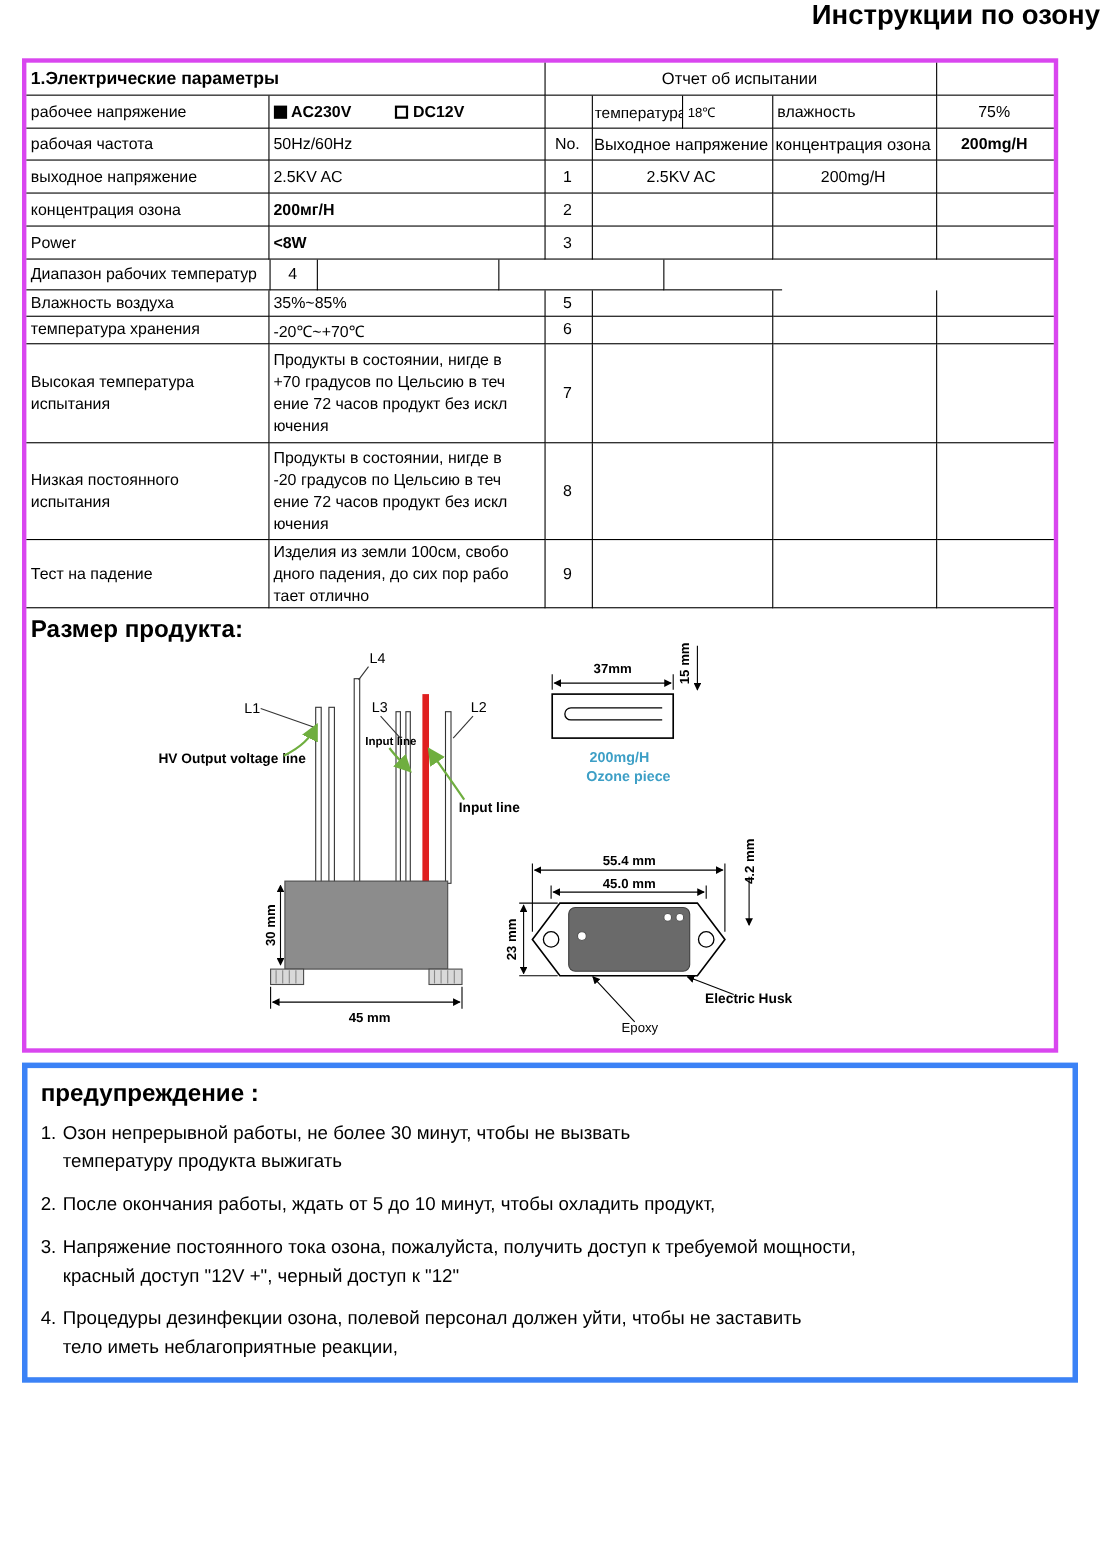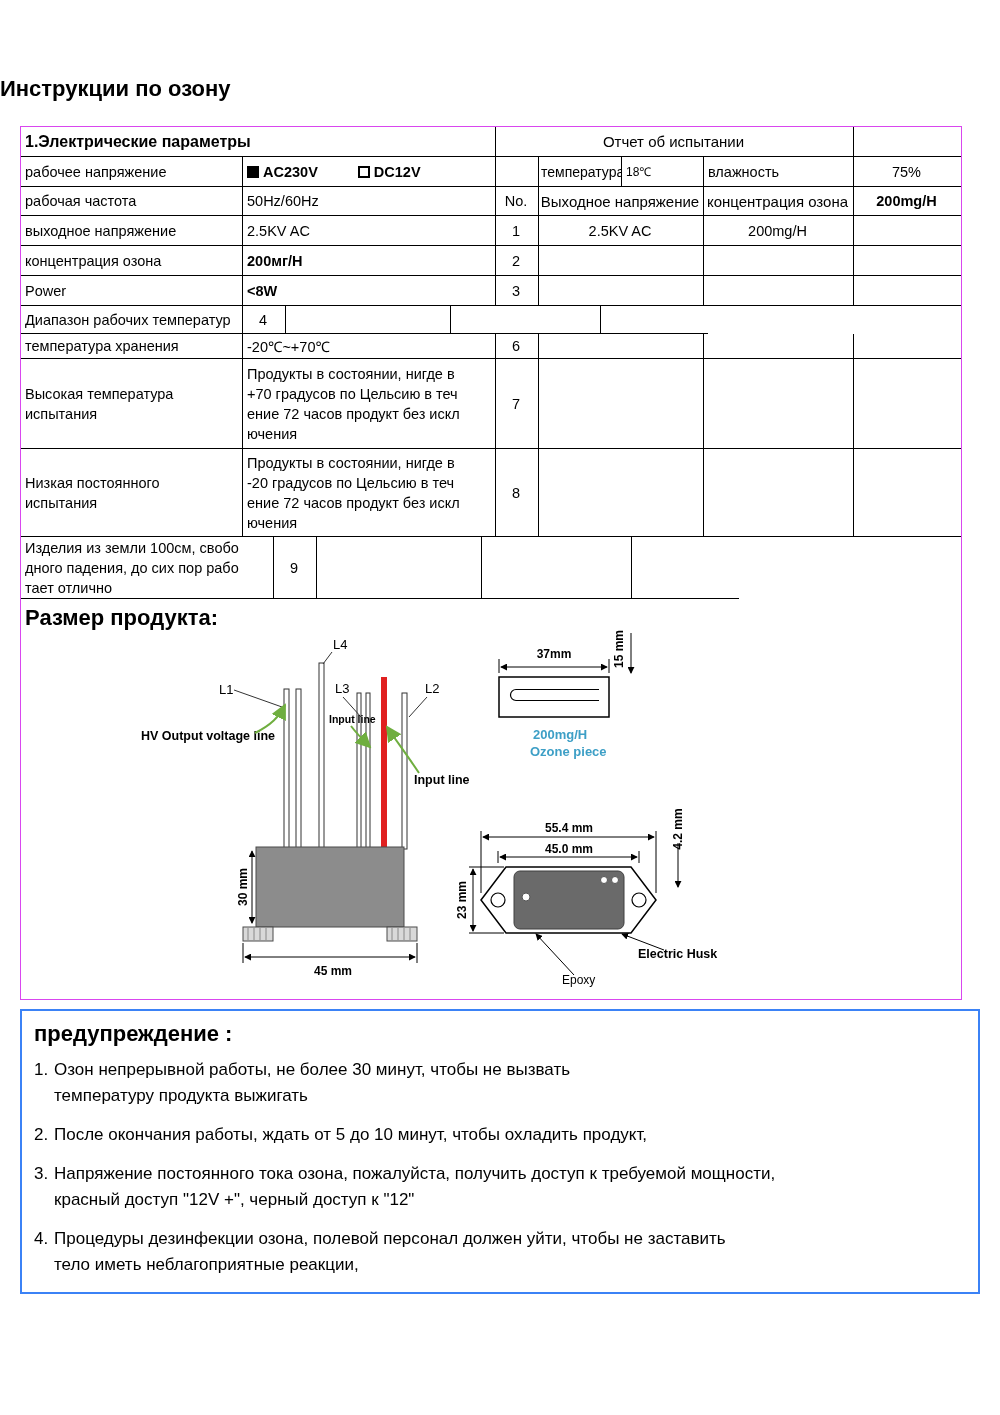--- a/index.html
+++ b/index.html
@@ -2,26 +2,26 @@
 <html><head>
 <meta charset="utf-8">
 <style>
   * { margin:0; padding:0; box-sizing:border-box; }
   body {
     width:1000px; height:1415px; overflow:hidden;
     background:#fff; color:#000;
     font-family:"Liberation Sans", sans-serif;
   }
   .page-title {
-    padding-top:76px; text-align:left;
-    font-size:22px; font-weight:bold; margin-bottom:24px;
+    text-align:right;
+    font-size:25px; font-weight:bold; margin-bottom:24px;
   }
   .main-box {
     margin-left:20px; width:942px;
-    border:1px solid #d946ef;
+    border:4px solid #d946ef;
   }
   .trow { display:flex; }
   .tc {
     border-right:1px solid #000; border-bottom:1px solid #000;
     padding:1px 4px; display:flex; align-items:center;
     font-size:14.5px; white-space:nowrap; overflow:hidden;
   }
   .last { border-right:none; }
   .w1{width:222px} .w2{width:253px} .w3{width:43px}
   .w4{width:165px} .w5{width:150px} .w6{width:107px}
@@ -33,21 +33,21 @@
   .hdr{font-size:16px; font-weight:bold}
   .wrap{white-space:pre-line; line-height:20px; align-items:center}
   .chk{display:inline-block; width:12px; height:12px; margin-right:4px; flex:none}
   .chk-filled{background:#000}
   .chk-empty{background:#fff; border:2px solid #000}
   .dc-group{margin-left:40px}
   .size-heading{font-size:22px; font-weight:bold; padding:6px 4px 2px 4px; height:28px}
   svg{display:block}
   svg text{font-family:"Liberation Sans", sans-serif}
   .warn-box{
-    margin:9px 20px 0 20px; width:960px; border:2px solid #3b82f6;
+    margin:9px 20px 0 20px; width:960px; border:5px solid #3b82f6;
     padding:10px 12px 14px 12px;
   }
   .warn-heading{font-size:22px; font-weight:bold; margin-bottom:10px}
   .witem{display:flex; font-size:17px; line-height:26px; margin-bottom:13px}
   .wno{width:20px; flex:none}
   .wtext{white-space:pre-line}
 </style>
 </head>
 <body>
 
@@ -113,20 +113,28 @@
   </div>
 
   <div class="trow" style="height:28px">
     <div class="tc w1">Диапазон рабочих температур</div>
     <div class="tc w3 ctr">4</div>
     <div class="tc w4"></div>
     <div class="tc w5"></div>
     <div class="tc w6 last"></div>
   </div>
 
+  <div class="trow" style="height:24px">
+    <div class="tc w1">Влажность воздуха</div>
+    <div class="tc w2">35%~85%</div>
+    <div class="tc w3 ctr">5</div>
+    <div class="tc w4"></div>
+    <div class="tc w5"></div>
+    <div class="tc w6 last"></div>
+  </div>
 
   <div class="trow" style="height:25px">
     <div class="tc w1">температура хранения</div>
     <div class="tc w2">-20℃~+70℃</div>
     <div class="tc w3 ctr">6</div>
     <div class="tc w4"></div>
     <div class="tc w5"></div>
     <div class="tc w6 last"></div>
   </div>
 
@@ -150,20 +158,21 @@
 -20 градусов по Цельсию в теч
 ение 72 часов продукт без искл
 ючения</div>
     <div class="tc w3 ctr">8</div>
     <div class="tc w4"></div>
     <div class="tc w5"></div>
     <div class="tc w6 last"></div>
   </div>
 
   <div class="trow" style="height:62px">
+    <div class="tc w1">Тест на падение</div>
     <div class="tc w2 wrap">Изделия из земли 100см, свобо
 дного падения, до сих пор рабо
 тает отлично</div>
     <div class="tc w3 ctr">9</div>
     <div class="tc w4"></div>
     <div class="tc w5"></div>
     <div class="tc w6 last"></div>
   </div>
 
   <div class="size-heading">Размер продукта:</div>

